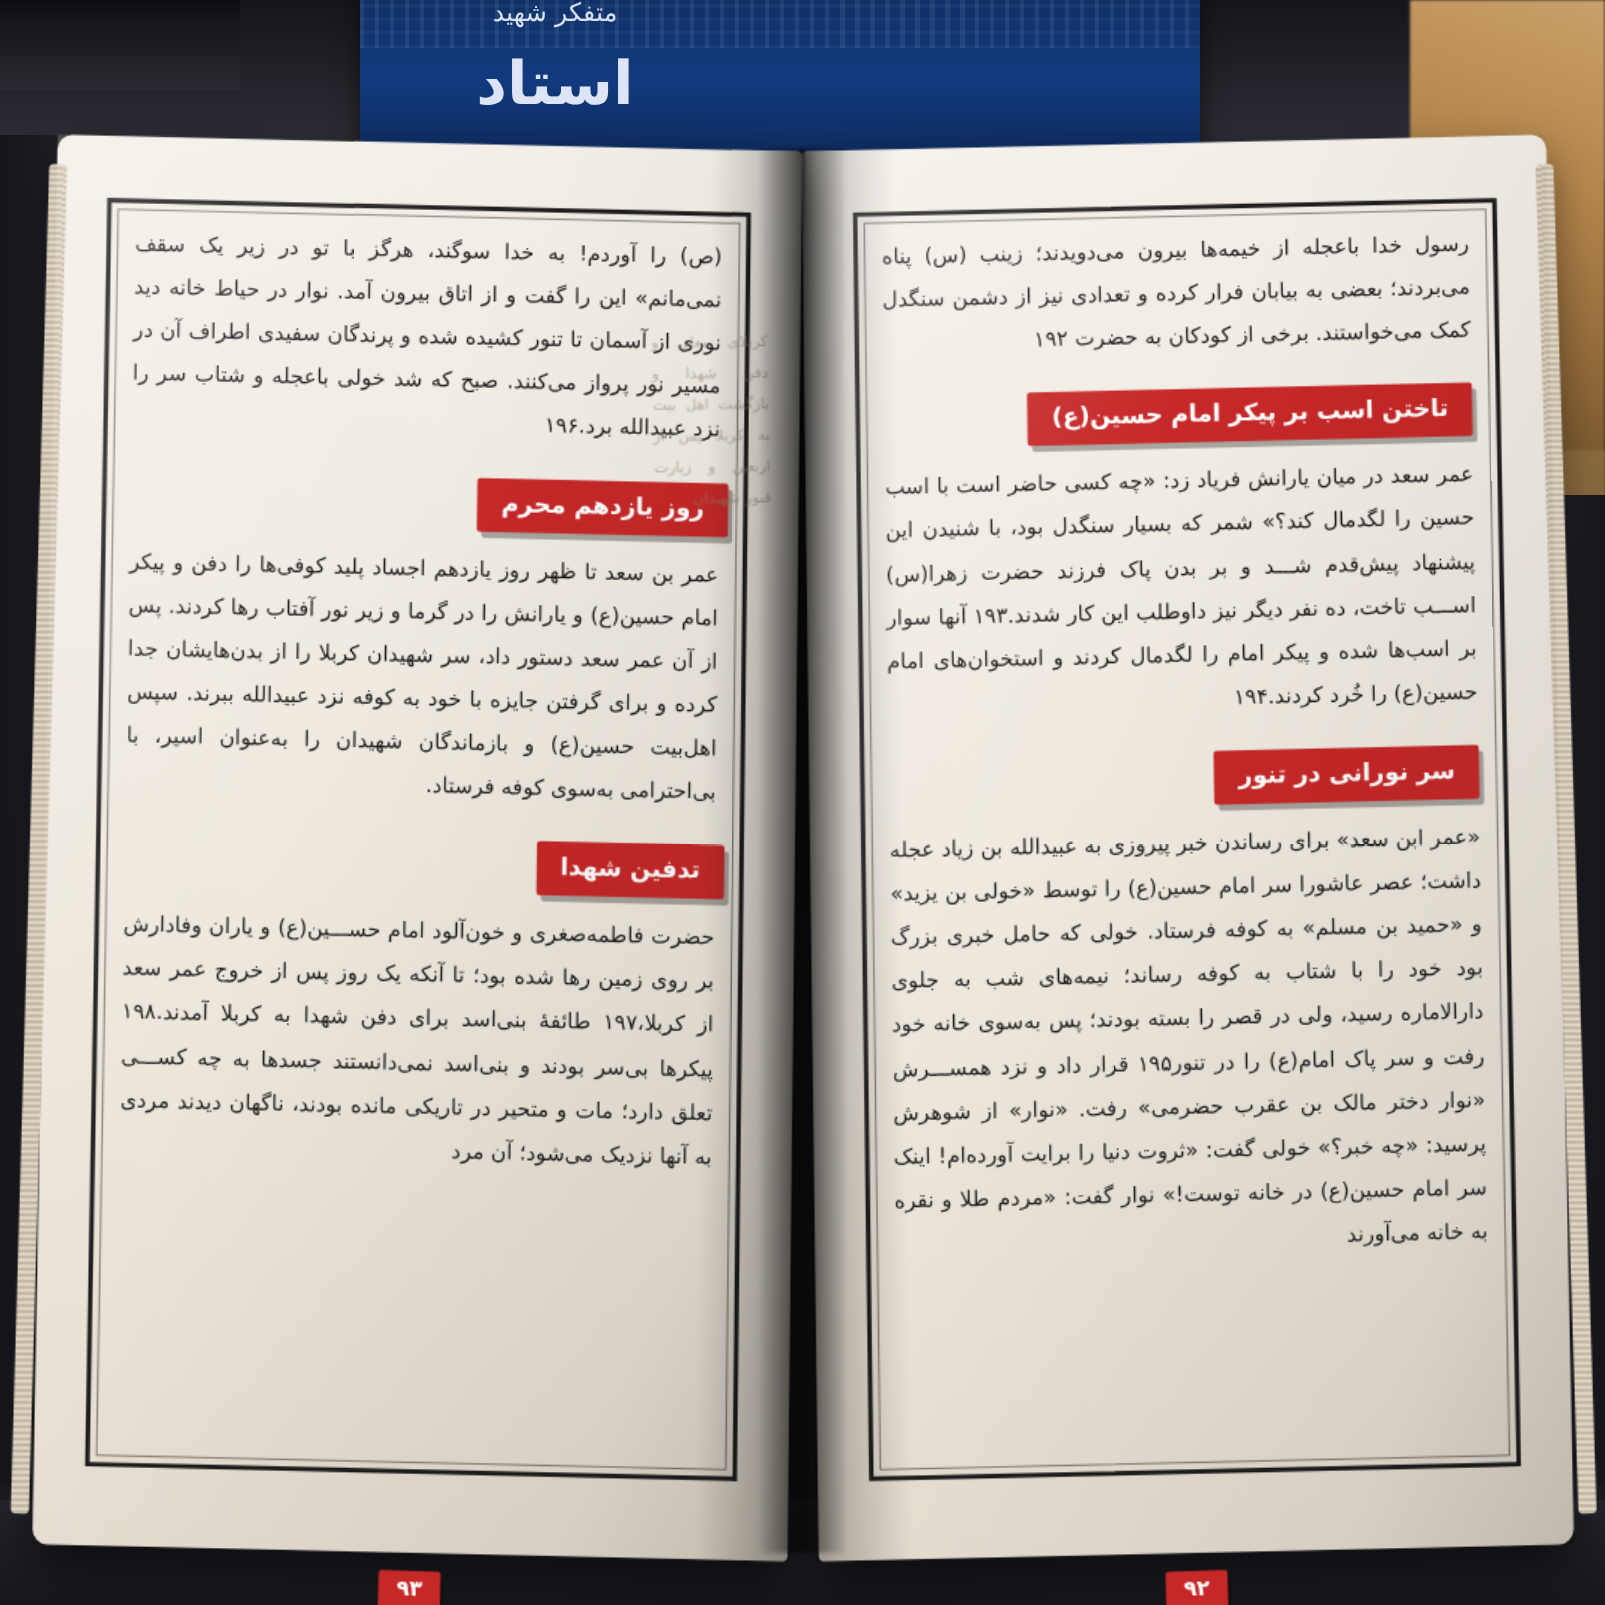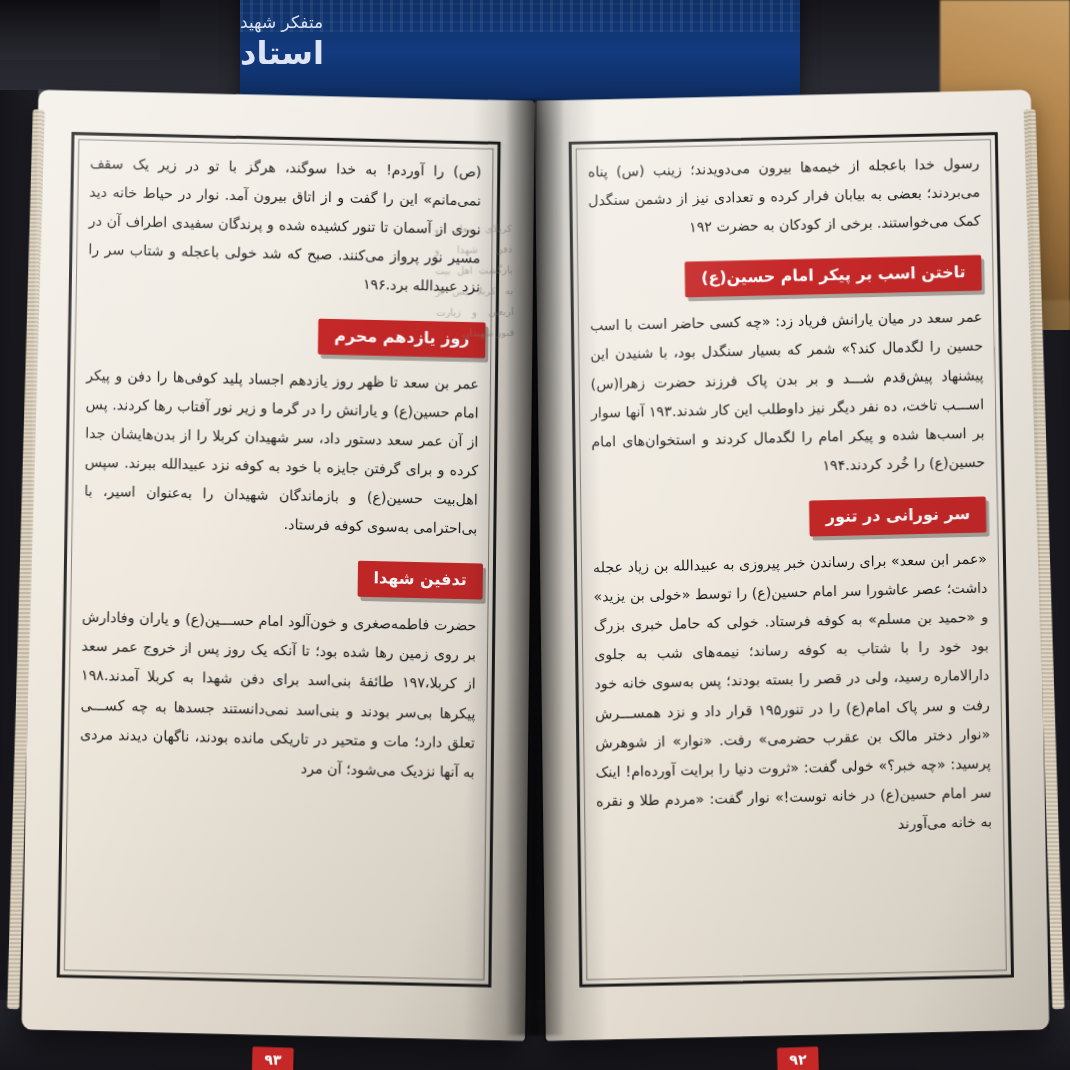--- a/index.html
+++ b/index.html
@@ -42,25 +42,25 @@
   }
   .blue-deco{
     position:absolute;left:0;top:6px;width:100%;height:36px;
     opacity:.5;
     background:
       repeating-linear-gradient(90deg,rgba(255,255,255,.14) 0 3px,transparent 3px 10px),
       repeating-linear-gradient(0deg,rgba(255,255,255,.07) 0 2px,transparent 2px 9px);
     filter:blur(.4px);
   }
   .blue-title{
-    position:absolute;right:300px;top:22px;width:260px;text-align:left;
+    position:absolute;right:300px;top:9px;width:260px;text-align:center;
     color:#e8eefc;direction:rtl;
   }
   .blue-title .t1{font-size:17px;letter-spacing:1px;opacity:.92;}
-  .blue-title .t2{font-size:32px;font-weight:bold;margin-top:2px;opacity:.95;}
+  .blue-title .t2{font-size:40px;font-weight:bold;margin-top:14px;opacity:.95;}
   .bg-bottom{
     position:absolute;left:0;bottom:0;width:1070px;height:70px;
     background:linear-gradient(180deg,#23232b 0%,#15151a 100%);
   }
   .bg-side-left{
     position:absolute;left:0;top:90px;width:120px;height:900px;
     background:linear-gradient(90deg,#14141a 0%,#26262e 60%,#34343d 100%);
   }
   .bg-side-right{
     position:absolute;right:0;top:330px;width:120px;height:660px;

